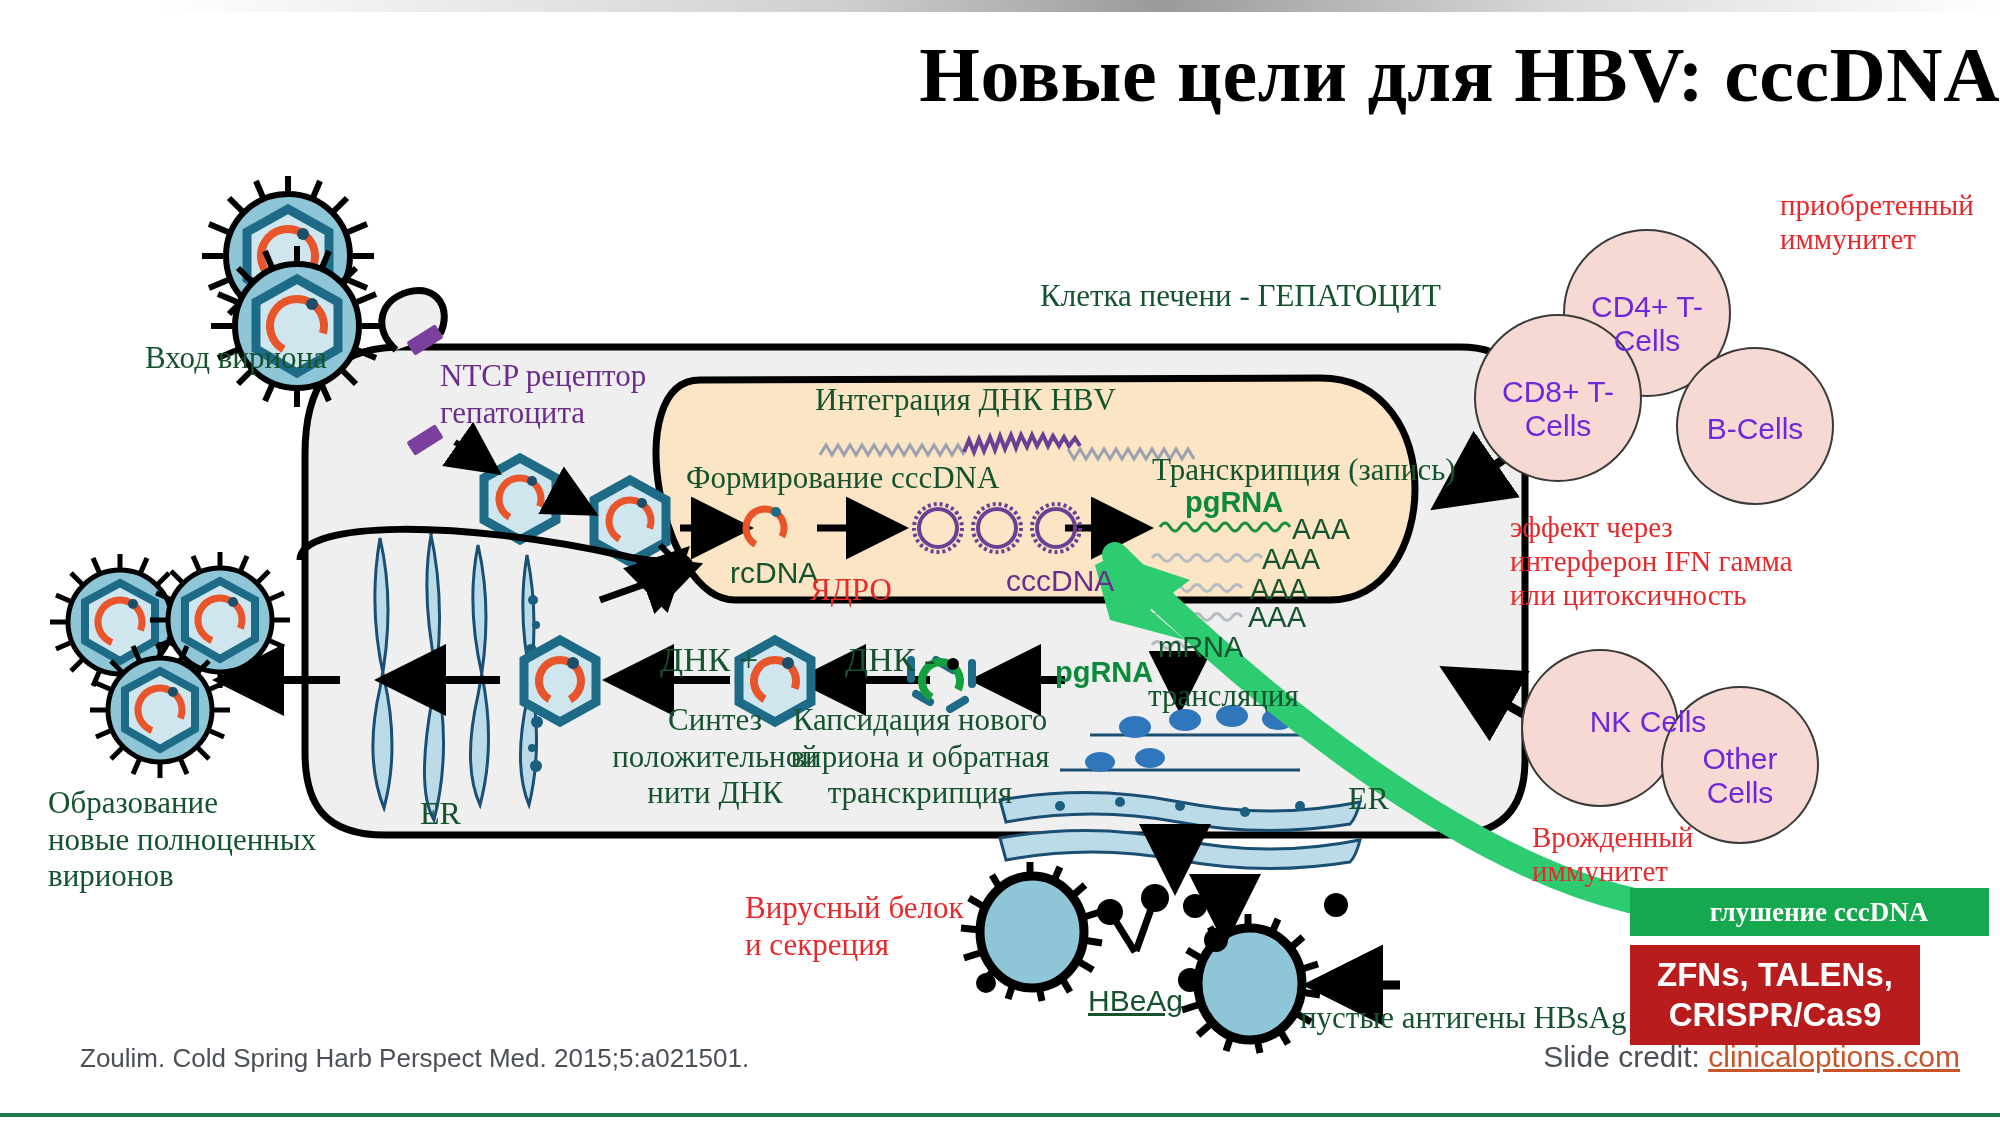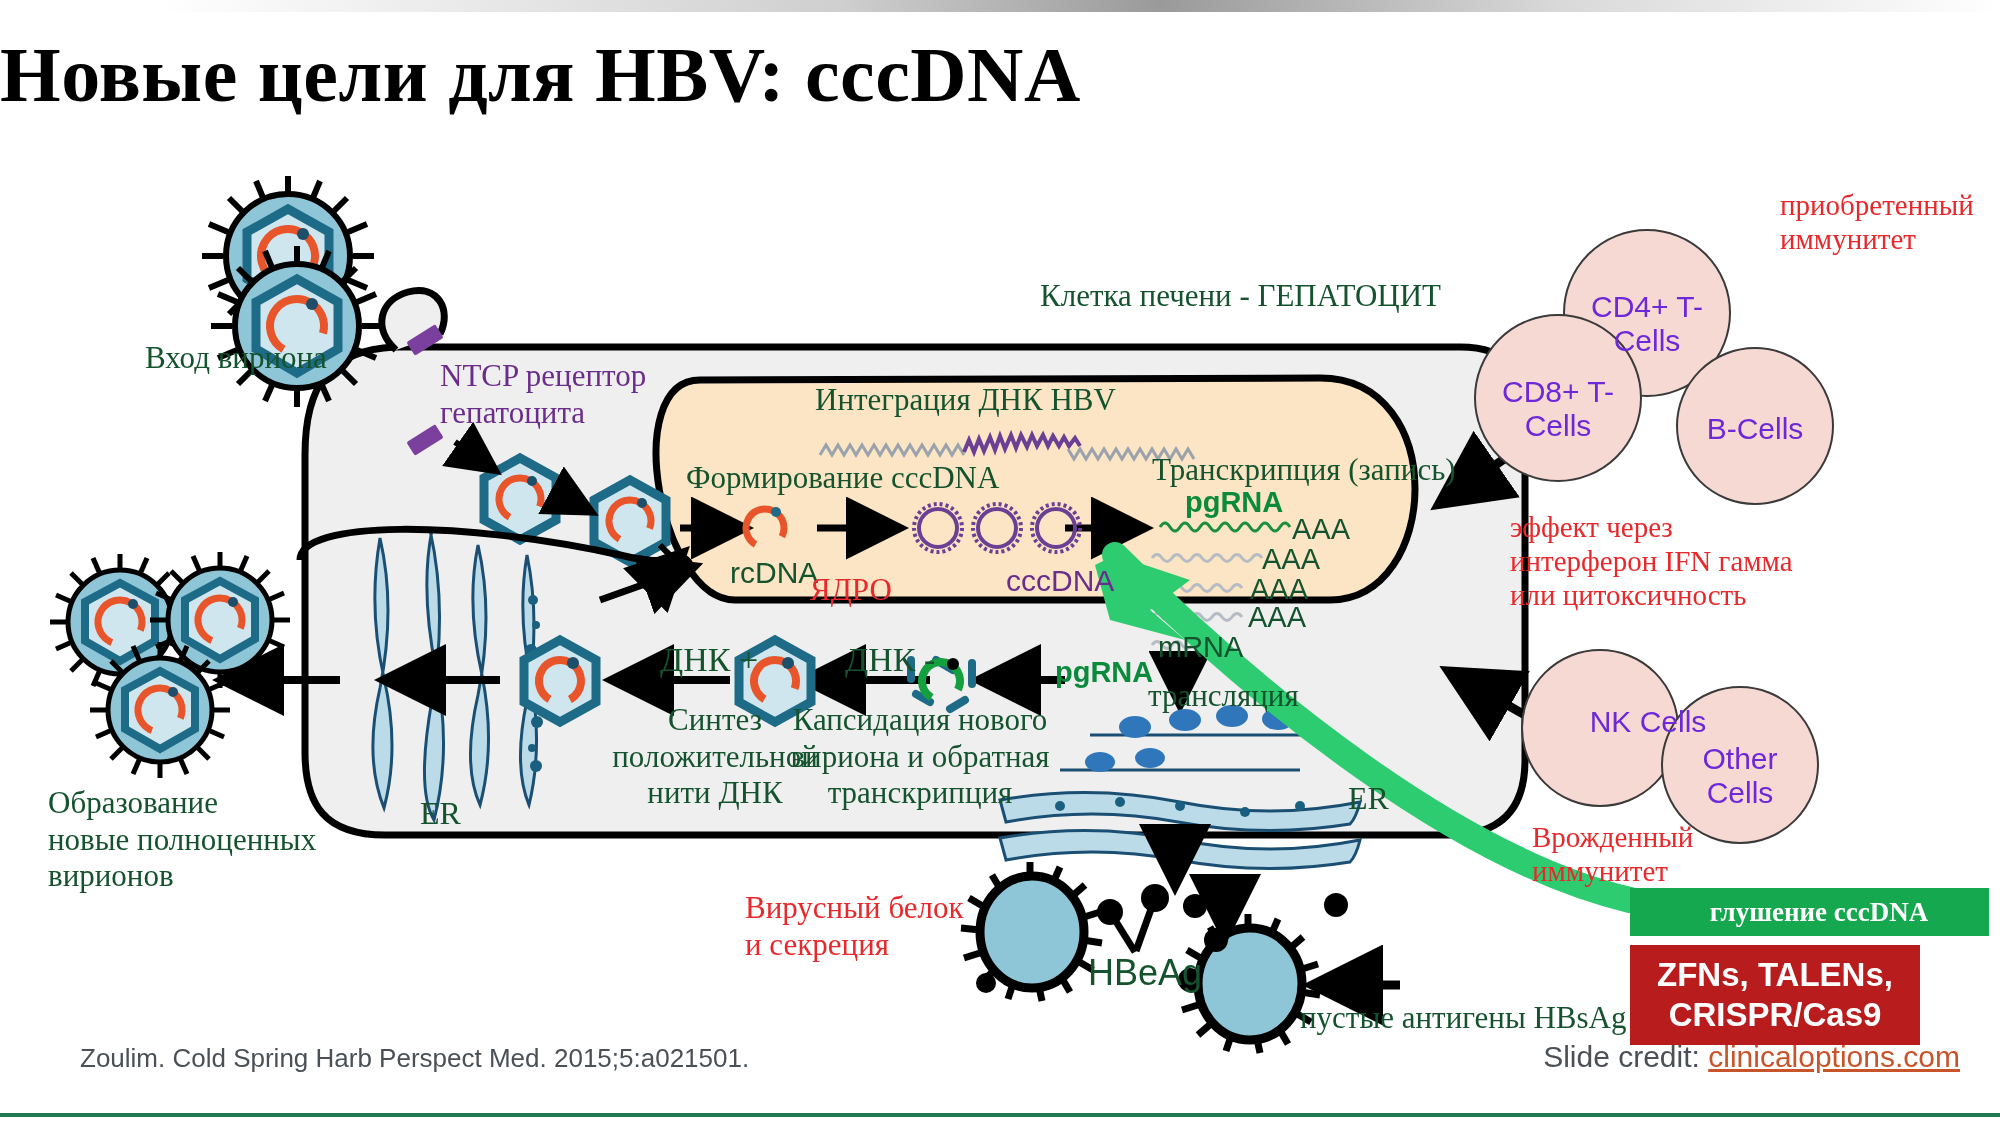--- a/index.html
+++ b/index.html
@@ -20,21 +20,21 @@
   .bottom-rule{
     position:absolute;left:0;bottom:8px;width:2000px;height:4px;
     background:#1f7a50;
   }
   .bottom-rule2{
     position:absolute;left:0;bottom:0px;width:2000px;height:5px;
     background:#ffffff;
   }
 
   .title{
-    position:absolute;left:0;top:30px;width:2000px;text-align:left;
+    position:absolute;left:0;top:30px;width:2000px;text-align:right;
     font-family:"Liberation Serif", serif;
     font-weight:bold;font-size:78px;letter-spacing:.5px;color:#000;
     white-space:nowrap;
   }
 
   svg.canvas{position:absolute;left:0;top:0;width:2000px;height:1125px;}
 
   .lbl{position:absolute;color:#14532d;line-height:1.18;white-space:pre;}
   .serif{font-family:"Liberation Serif", serif;}
   .sans{font-family:"Liberation Sans", sans-serif;}
@@ -465,21 +465,21 @@
 транскрипция</div>
 
   <div class="lbl serif" style="left:420px;top:795px;font-size:32px;">ER</div>
   <div class="lbl serif" style="left:1348px;top:780px;font-size:32px;">ER</div>
 
   <div class="lbl serif" style="left:48px;top:785px;font-size:31px;">Образование
 новые полноценных
 вирионов</div>
   <div class="lbl serif red" style="left:745px;top:890px;font-size:31px;">Вирусный белок
 и секреция</div>
-  <div class="lbl sans" style="left:1088px;top:952px;font-size:36px;">HBeAg</div>
+  <div class="lbl sans" style="left:1088px;top:983px;font-size:30px;text-decoration:underline;">HBeAg</div>
   <div class="lbl serif" style="left:1300px;top:1000px;font-size:31px;">пустые антигены HBsAg</div>
 
   <div class="cellcircle-label" style="left:1567px;top:290px;width:160px;">CD4+
 T-Cells</div>
   <div class="cellcircle-label" style="left:1478px;top:375px;width:160px;">CD8+
 T-Cells</div>
   <div class="cellcircle-label" style="left:1680px;top:412px;width:150px;">B-Cells</div>
   <div class="cellcircle-label" style="left:1525px;top:705px;width:150px;padding-left:48px;">NK
 Cells</div>
   <div class="cellcircle-label" style="left:1665px;top:742px;width:150px;">Other

